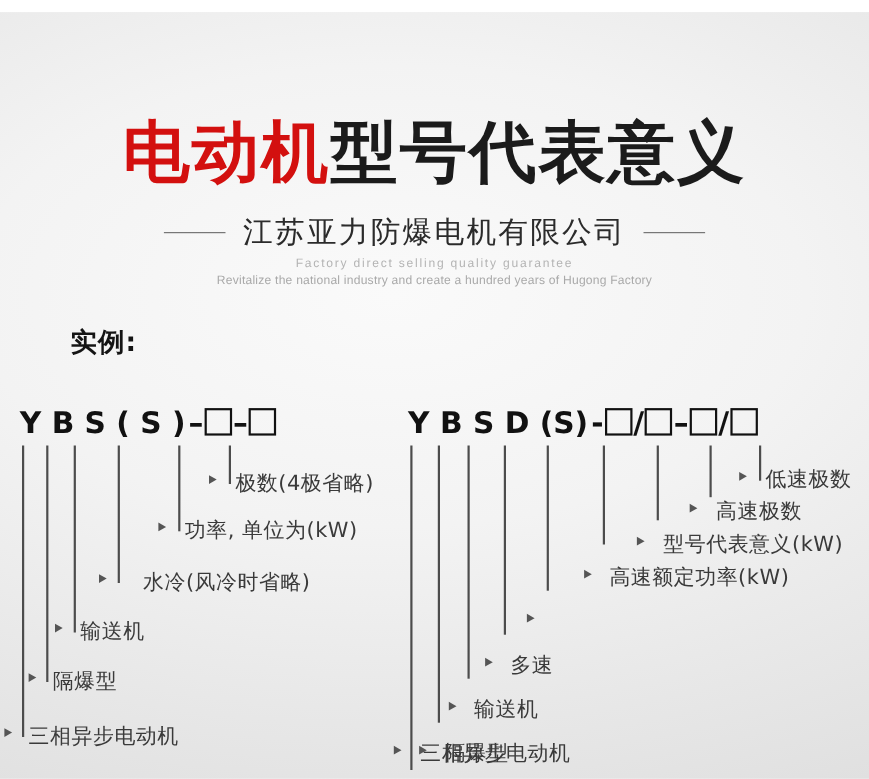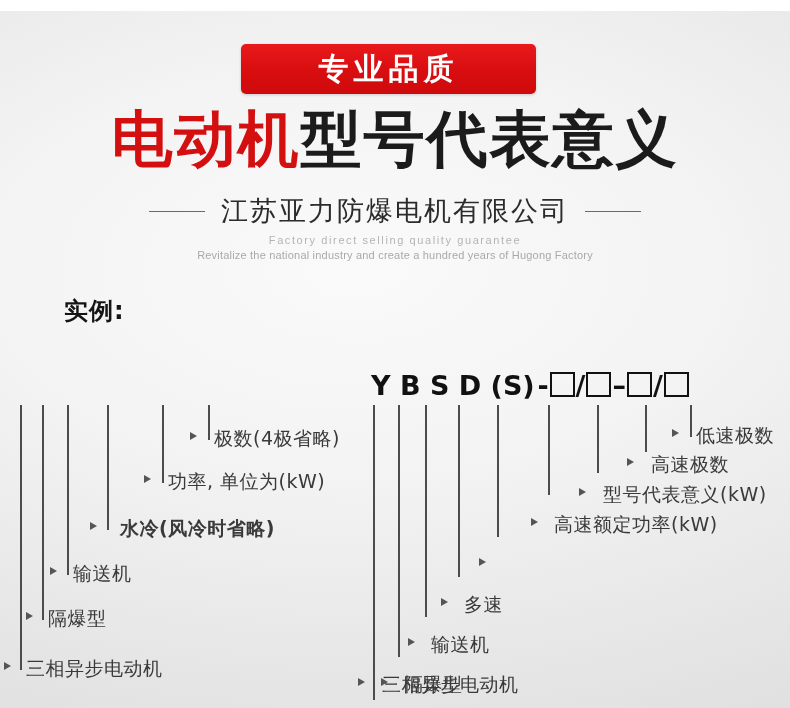--- a/index.html
+++ b/index.html
@@ -161,57 +161,57 @@
     font-family: "DejaVu Sans", "Liberation Sans", sans-serif;
   }
 </style>
 </head>
 <body>
 
 <div id="page">
 
   <div id="top-white-strip"></div>
 
-  <div id="badge">
-    <div id="badge-label">专业品质</div>
-  </div>
 
   <div id="main-title">
     <span class="red">电动机</span><span>型号代表意义</span>
   </div>
 
   <div id="company-row">
     <span class="rule"></span>
     <span id="company-name">江苏亚力防爆电机有限公司</span>
     <span class="rule"></span>
   </div>
 
   <div id="sub-en-1">Factory direct selling quality guarantee</div>
   <div id="sub-en-2">Revitalize the national industry and create a hundred years of Hugong Factory</div>
 
   <div id="example-label">实例:</div>
 
   <div class="diagram" id="diagram-left">
 
+    <div class="code-row" id="code-left">
+      <span>Y B S ( S ) –<span class="box"></span>–<span class="box"></span></span>
+    </div>
 
     <div class="stem" style="left:20px;  top:35px; height:265px;"></div>
     <div class="stem" style="left:42px;  top:35px; height:215px;"></div>
     <div class="stem" style="left:67px;  top:35px; height:170px;"></div>
     <div class="stem" style="left:107px; top:35px; height:125px;"></div>
     <div class="stem" style="left:162px; top:35px; height:78px;"></div>
     <div class="stem" style="left:208px; top:35px; height:35px;"></div>
 
     <div class="tri" style="left:190px; top:62px;"></div>
     <div class="ann" style="left:214px; top:56px;">极数(4极省略)</div>
 
     <div class="tri" style="left:144px; top:105px;"></div>
     <div class="ann" style="left:168px; top:99px;">功率, 单位为(kW)</div>
 
     <div class="tri" style="left:90px; top:152px;"></div>
-    <div class="ann" style="left:120px; top:146px;font-weight:bold;">水冷(风冷时省略)</div>
+    <div class="ann" style="left:130px; top:146px;">水冷(风冷时省略)</div>
 
     <div class="tri" style="left:50px; top:197px;"></div>
     <div class="ann" style="left:73px; top:191px;">输送机</div>
 
     <div class="tri" style="left:26px; top:242px;"></div>
     <div class="ann" style="left:48px; top:236px;">隔爆型</div>
 
     <div class="tri" style="left:4px; top:292px;"></div>
     <div class="ann" style="left:26px; top:286px;">三相异步电动机</div>
   </div>

